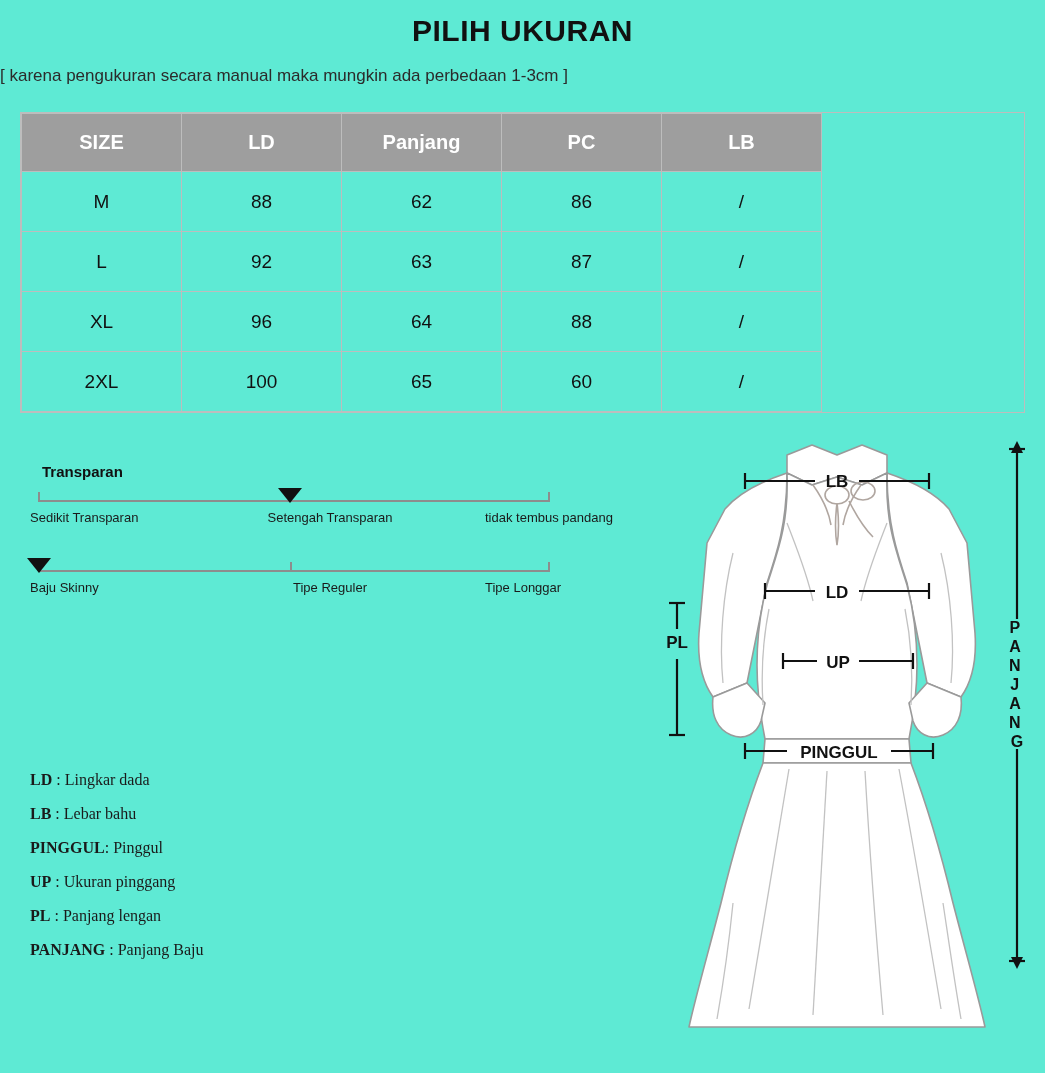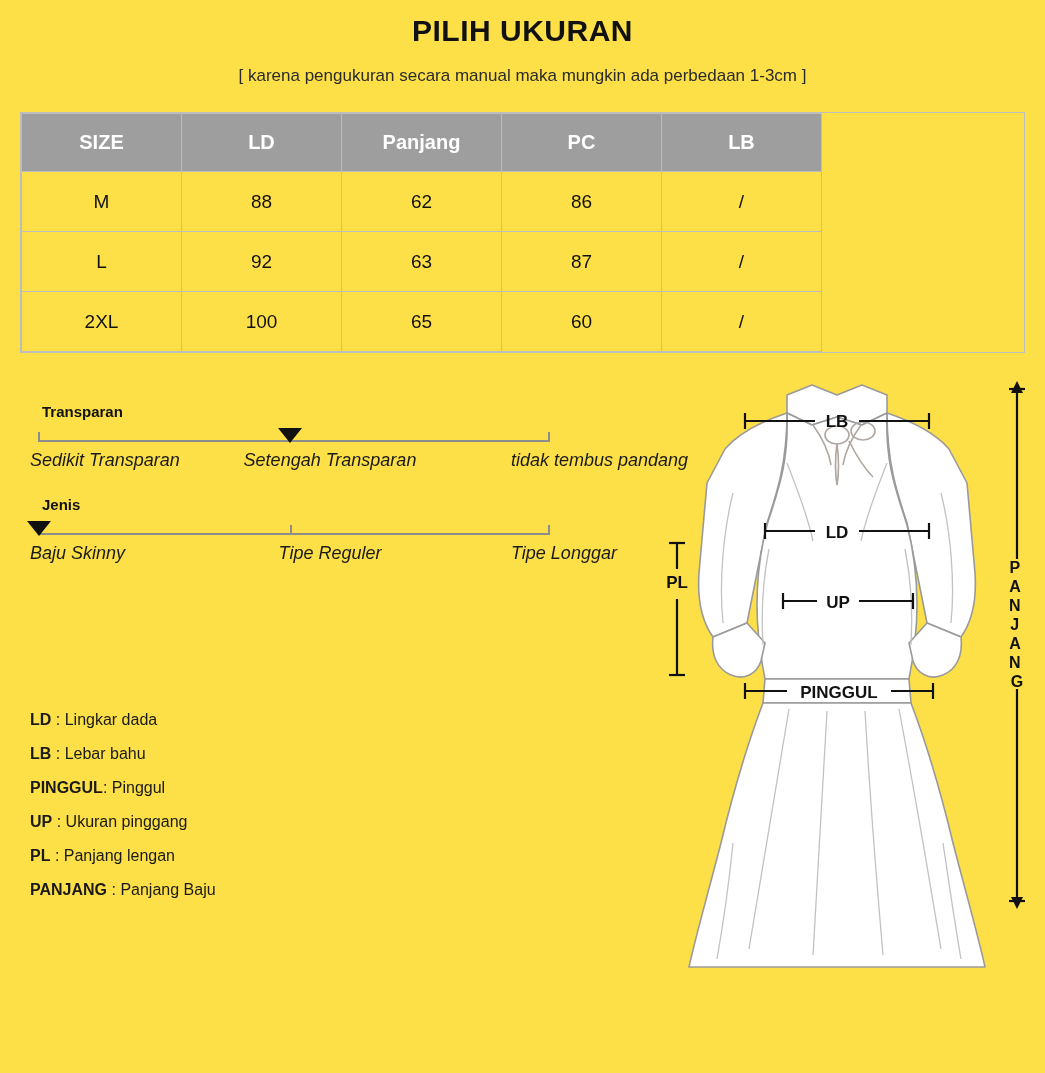--- a/index.html
+++ b/index.html
@@ -7,34 +7,34 @@
     margin: 0; padding: 0;
     background: #ffffff;
     font-family: "Liberation Sans", sans-serif;
     color: #1a1a1a;
   }
   .page {
     position: relative;
     width: 1045px;
     height: 1073px;
     overflow: hidden;
-    background: #fde047;
+    background: #5eead4;
   }
 
   
   .title {
     text-align: center;
     font-size: 30px;
     font-weight: bold;
     letter-spacing: 0.5px;
     margin: 14px 0 0 0;
     color: #111;
   }
   .subtitle {
-    text-align: center;
+    text-align: left;
     font-size: 17px;
     margin: 18px 0 0 0;
     color: #2b2b2b;
   }
 
   
   .table-wrap {
     margin: 26px 20px 0 20px;
     border: 1px solid #bdbdbd;
   }
@@ -102,37 +102,37 @@
     top: 2px;
     width: 0; height: 0;
     border-left: 12px solid transparent;
     border-right: 12px solid transparent;
     border-top: 15px solid #111;
   }
   .scale-labels {
     position: relative;
     width: 600px;
     height: 24px;
-    font-size: 18px;
+    font-size: 13px;
     color: #1a1a1a;
-    font-style: italic;
   }
   .scale-labels span { position: absolute; top: 0; white-space: nowrap; }
   .lbl-left { left: 0; }
   .lbl-mid { left: 50%; transform: translateX(-50%); }
-  .lbl-right { left: 481px; }
+  .lbl-right { left: 455px; }
 
   
   .legend {
     position: absolute;
     left: 30px;
     top: 300px;
     font-size: 16px;
     line-height: 34px;
     color: #1a1a1a;
+    font-family: Liberation Serif, serif;
   }
   .legend b { font-weight: bold; }
 
   
   .figure {
     position: absolute;
     right: 8px;
     top: -30px;
     width: 400px;
     height: 620px;
@@ -164,20 +164,27 @@
           <td>88</td>
           <td>62</td>
           <td>86</td>
           <td>/</td>
         </tr>
         <tr>
           <td>L</td>
           <td>92</td>
           <td>63</td>
           <td>87</td>
+          <td>/</td>
+        </tr>
+        <tr>
+          <td>XL</td>
+          <td>96</td>
+          <td>64</td>
+          <td>88</td>
           <td>/</td>
         </tr>
         <tr>
           <td>2XL</td>
           <td>100</td>
           <td>65</td>
           <td>60</td>
           <td>/</td>
         </tr>
       </tbody>
@@ -198,21 +205,20 @@
           <div class="marker" style="left:50%; transform:translateX(-50%);"></div>
         </div>
         <div class="scale-labels">
           <span class="lbl-left">Sedikit Transparan</span>
           <span class="lbl-mid">Setengah Transparan</span>
           <span class="lbl-right">tidak tembus pandang</span>
         </div>
       </div>
 
       <div class="scale-block">
-        <div class="scale-title">Jenis</div>
         <div class="scale-line">
           <div class="bar"></div>
           <div class="tick t0"></div>
           <div class="tick t1"></div>
           <div class="tick t2"></div>
           <div class="marker" style="left:9px; transform:translateX(-50%);"></div>
         </div>
         <div class="scale-labels">
           <span class="lbl-left">Baju Skinny</span>
           <span class="lbl-mid">Tipe  Reguler</span>

